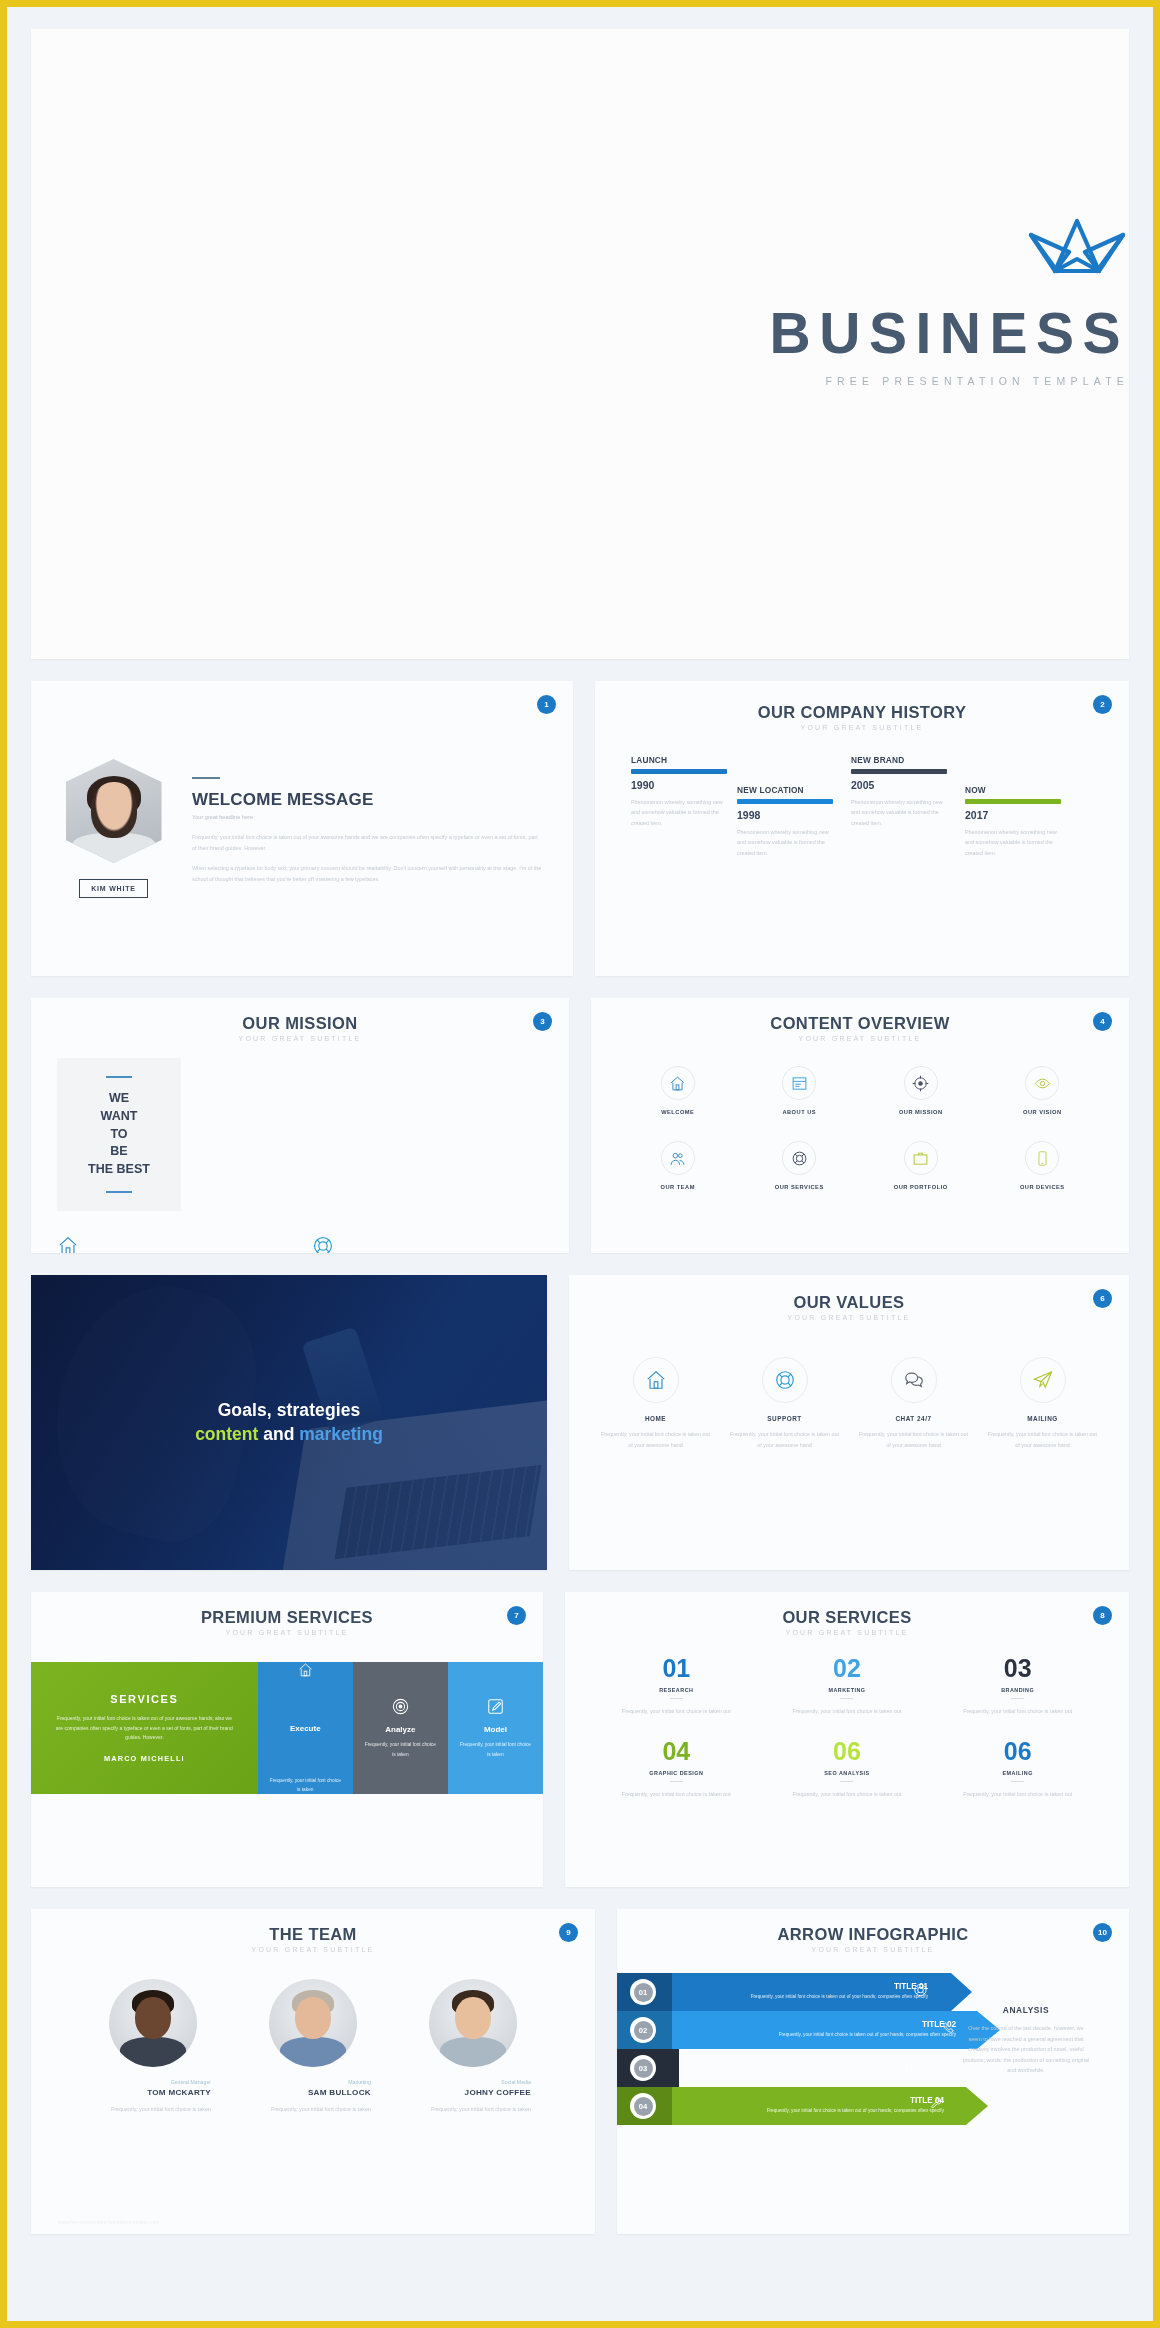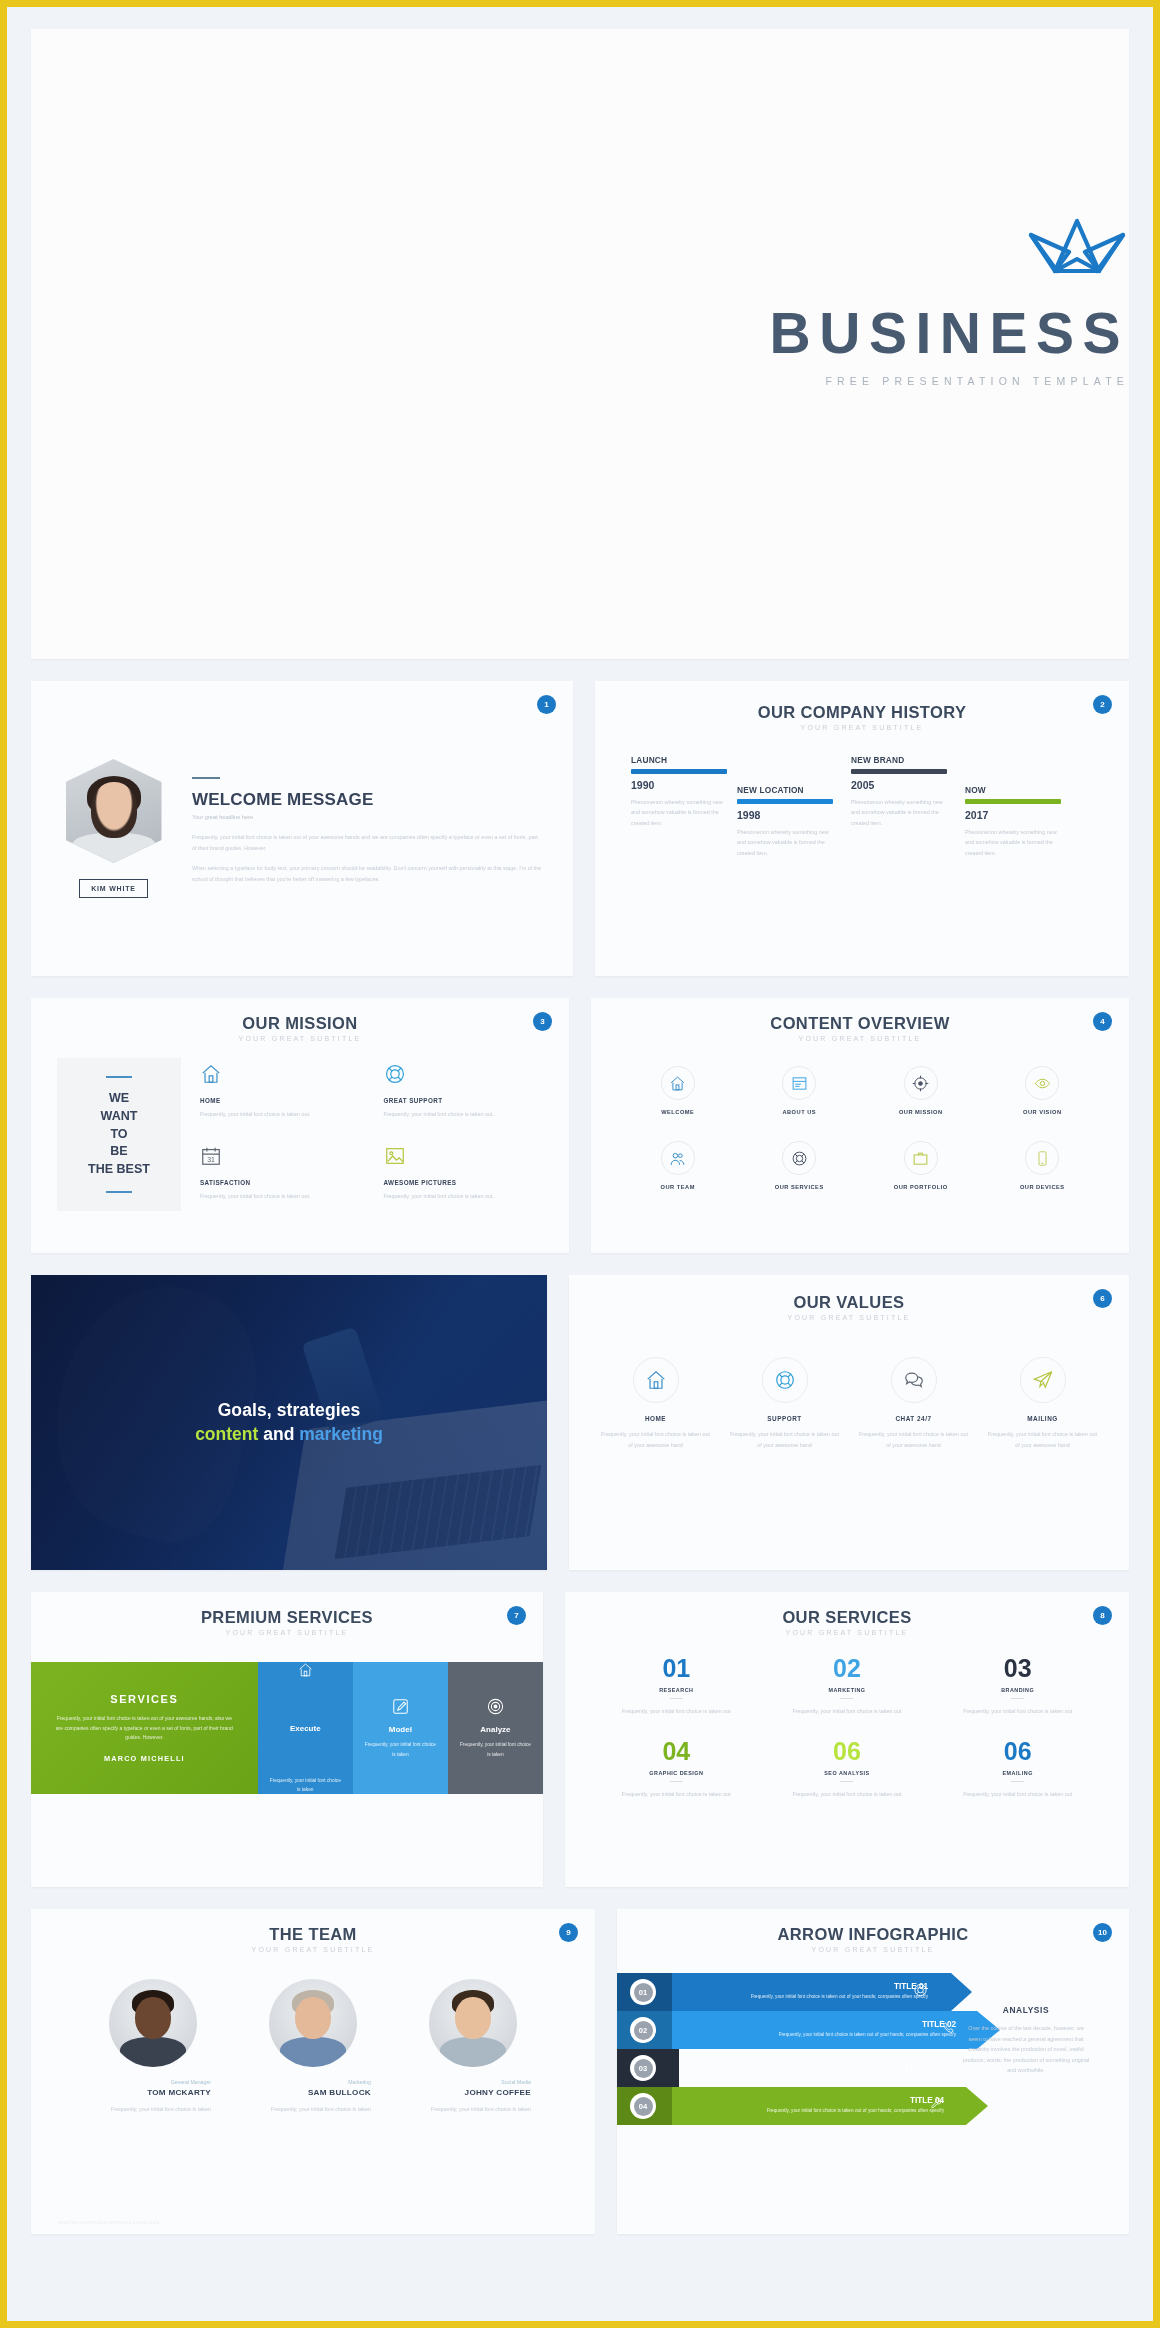--- a/index.html
+++ b/index.html
@@ -56,21 +56,21 @@
   .s2 { height:295px; padding:22px 26px 0; }
   .tl { position:relative; height:175px; margin-top:24px; }
   .tl-item { position:absolute; width:96px; }
   .tl-item h4 { font-size:8.3px; font-weight:bold; color:#374357; letter-spacing:.2px; }
   .tl-bar { height:4.6px; margin:4px 0 5px; border-radius:1px; }
   .tl-year { font-size:10.5px; font-weight:bold; color:#37435a; }
   .tl-item p { margin-top:6px; }
 
   
   .s3 { height:255px; padding:16px 26px 0; }
-  .s3 .inner { display:flex; gap:19px; margin-top:16px; }
+  .s3 .inner { display:flex; gap:19px; margin-top:16px;flex-direction:column; }
   .best { width:124px; background:#f2f4f6; display:flex; flex-direction:column; align-items:center; justify-content:center; gap:12px; padding:18px 0; }
   .best .bl { width:26px; height:2px; background:#4a8fc4; }
   .best .bt { text-align:center; font-size:12.5px; font-weight:bold; color:#37435a; line-height:1.42; }
   .feat-grid { flex:1; display:grid; grid-template-columns:1fr 1fr; gap:17px 24px; padding-top:5px; }
   .feat h5 { font-size:6.3px; font-weight:bold; color:#37435a; letter-spacing:.4px; margin:8px 0 5px; }
   .ico { width:22px; height:22px; }
 
   
   .s4 { height:255px; padding:16px 26px 0; }
   .ov-grid { display:grid; grid-template-columns:repeat(4,1fr); gap:26px 0; margin-top:24px; }
@@ -452,37 +452,37 @@
         </div>
         <div class="pan b1">
           <svg width="19" height="19" viewBox="0 0 24 24" fill="none" stroke="#fff" stroke-width="1.3">
               <path d="M3 11 L12 3 L21 11"></path>
               <path d="M5.5 10.5V21h13V10.5"></path>
               <rect x="10" y="14" width="4" height="7"></rect>
             </svg>
           <h5>Execute</h5>
           <p>Frequently, your initial font choice is taken</p>
         </div>
-        <div class="pan b2">
-          <svg width="19" height="19" viewBox="0 0 24 24" fill="none" stroke="#fff" stroke-width="1.3">
-              <rect x="3.5" y="3.5" width="17" height="17" rx="2"></rect>
-              <path d="M16.5 6.5l-7 7-1 3 3-1 7-7z"></path>
-            </svg>
-          <h5>Model</h5>
-          <p>Frequently, your initial font choice is taken</p>
-        </div>
         <div class="pan g1">
           <svg width="19" height="19" viewBox="0 0 24 24" fill="none" stroke="#fff" stroke-width="1.3">
               <circle cx="12" cy="12" r="9"></circle>
               <circle cx="12" cy="12" r="5.2"></circle>
               <circle cx="12" cy="12" r="1.8" fill="#fff"></circle>
             </svg>
           <h5>Analyze</h5>
           <p>Frequently, your initial font choice is taken</p>
         </div>
+        <div class="pan b2">
+          <svg width="19" height="19" viewBox="0 0 24 24" fill="none" stroke="#fff" stroke-width="1.3">
+              <rect x="3.5" y="3.5" width="17" height="17" rx="2"></rect>
+              <path d="M16.5 6.5l-7 7-1 3 3-1 7-7z"></path>
+            </svg>
+          <h5>Model</h5>
+          <p>Frequently, your initial font choice is taken</p>
+        </div>
       </div>
     </div>
 
     <div class="col slide s8">
       <div class="badge">8</div>
       <div class="s-title">OUR SERVICES</div>
       <div class="s-sub">YOUR GREAT SUBTITLE</div>
       <div class="svc-grid">
         <div class="svc">
           <div class="num" style="color:#1b79c6">01</div>

